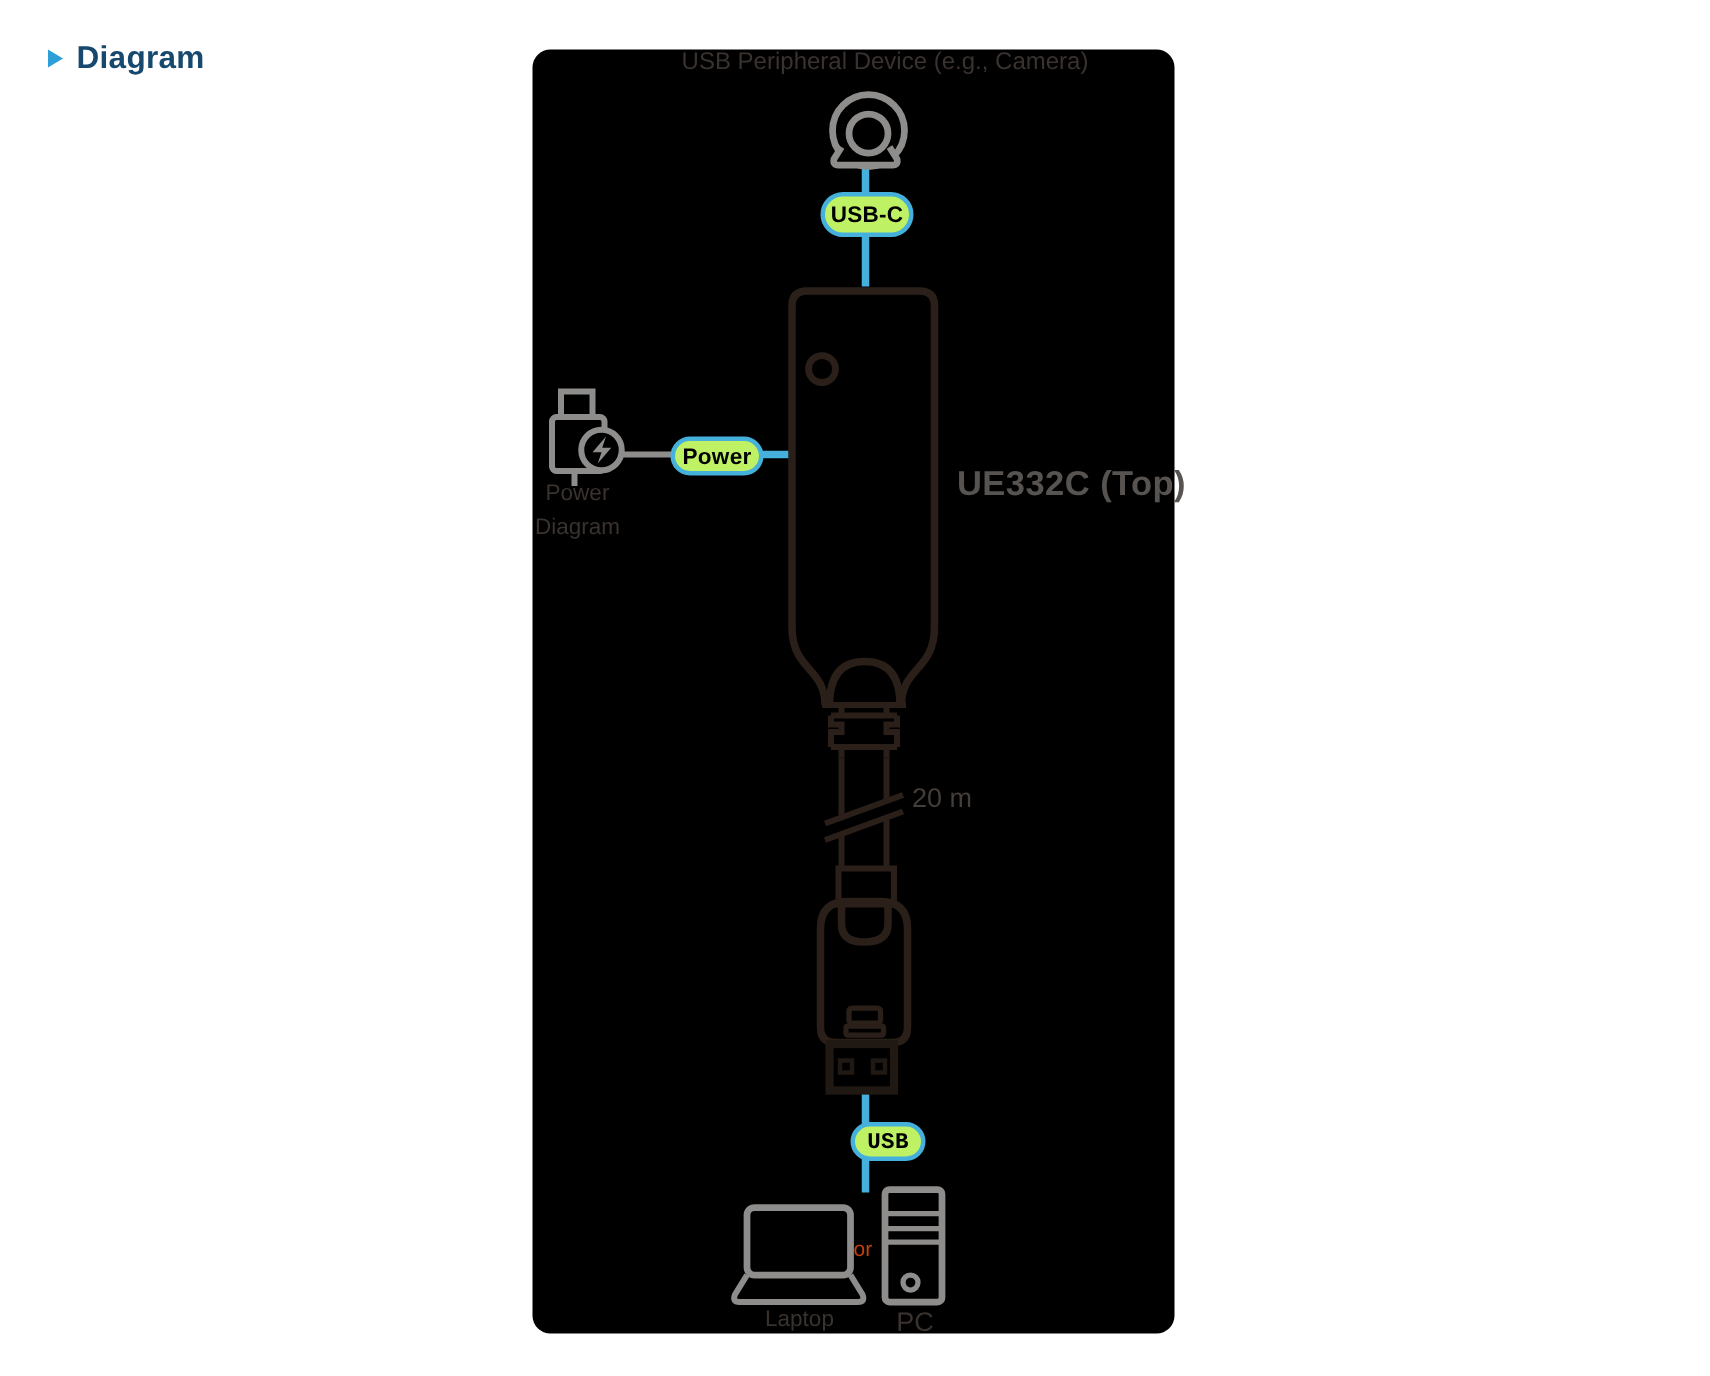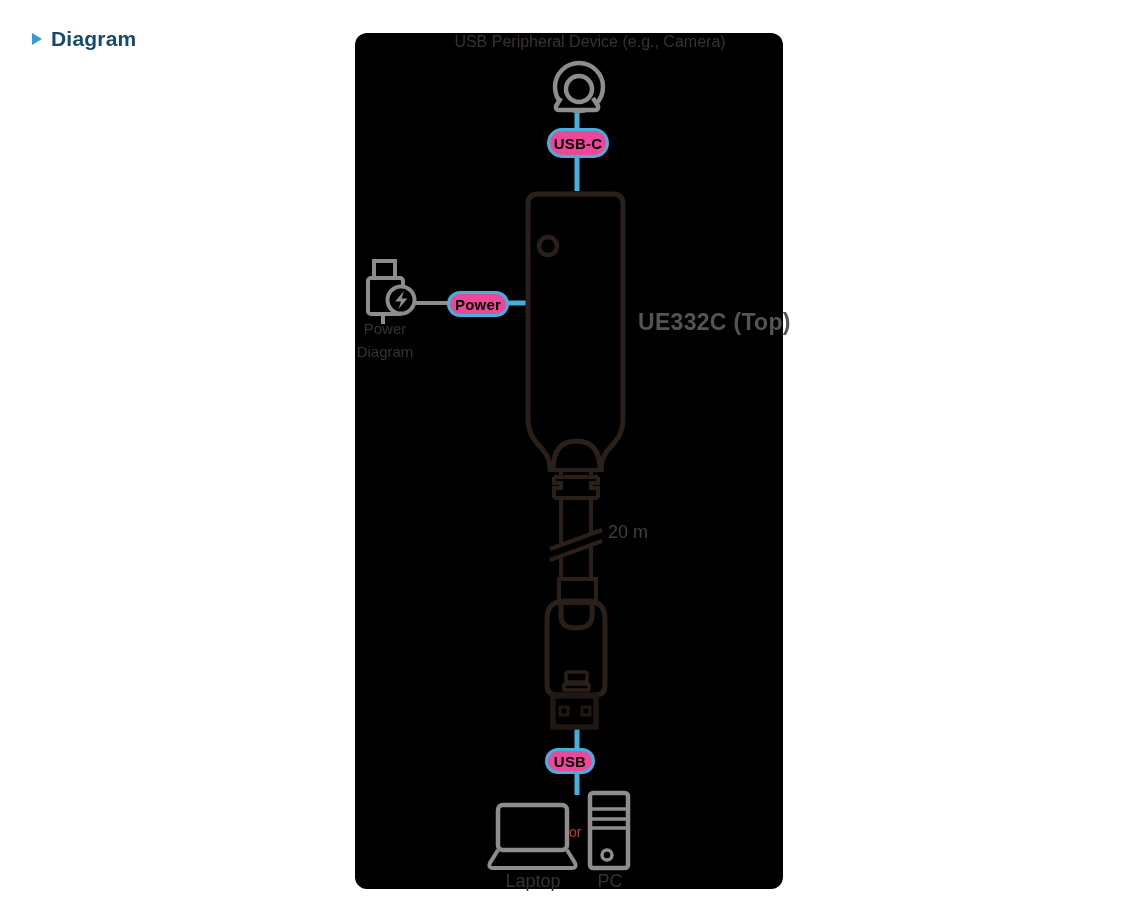--- a/index.html
+++ b/index.html
@@ -20,32 +20,32 @@
     background:#000000;
     border-radius:12px;
   }
   .panel svg{position:absolute;left:0;top:0;z-index:1;}
   .dlabel{position:absolute;z-index:2;white-space:nowrap;}
   .title{left:235px;top:0px;transform:translateX(-50%);font-size:16px;color:#3a322e;}
   .device-label{left:283px;top:276px;font-size:23px;font-weight:bold;color:#575350;letter-spacing:0.3px;text-align:right;}
   .cable-len{left:253px;top:489px;font-size:18px;color:#453d39;}
   .pa-label{left:30px;top:284px;transform:translateX(-50%);font-size:15px;color:#3a322e;text-align:center;line-height:23px;}
   .or-label{left:214px;top:791px;font-size:14px;color:#c2410c;}
-  .laptop-label{left:178px;top:838px;transform:translateX(-50%);font-size:18px;color:#3a322e;}
+  .laptop-label{left:178px;top:838px;transform:translateX(-50%);font-size:15px;color:#3a322e;}
   .pc-label{left:255px;top:838px;transform:translateX(-50%);font-size:18px;color:#3a322e;}
   
   .pill{
     position:absolute;z-index:3;box-sizing:border-box;
-    background:#ec4899;border:3px solid #45b0dc;border-radius:999px;
+    background:#bef264;border:3px solid #45b0dc;border-radius:999px;
     display:flex;align-items:center;justify-content:center;
     font-weight:bold;color:#000000;font-size:15px;letter-spacing:0.2px;text-align:center;
   }
   .pill-usbc{left:192px;top:95px;width:62px;height:30px;}
   .pill-power{left:92px;top:258px;width:62px;height:26px;}
-  .pill-usb{left:190px;top:715px;width:50px;height:26px;}
+  .pill-usb{left:212px;top:715px;width:50px;height:26px;font-family:Liberation Mono, monospace;}
 </style>
 </head>
 <body>
 
 <div class="heading">
   <span class="heading-arrow"></span>
   <span class="heading-text">Diagram</span>
 </div>
 
 <div class="panel">

